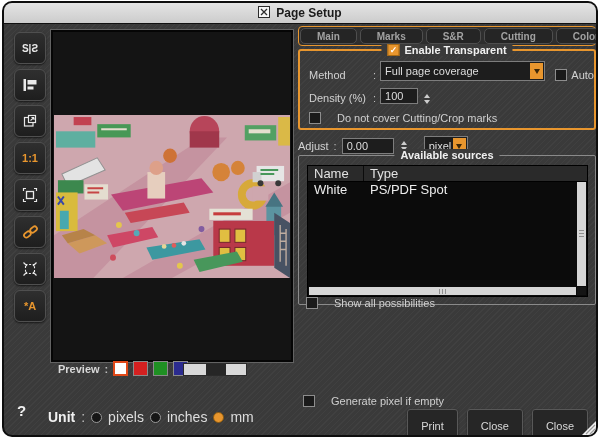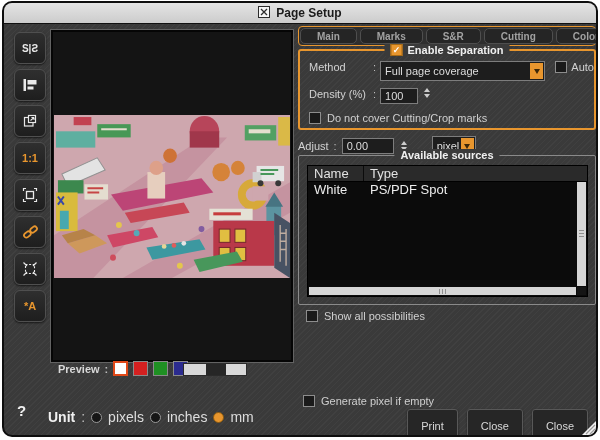--- a/index.html
+++ b/index.html
@@ -19,21 +19,21 @@
   .preview-img svg{width:100%;height:100%;display:block;}
 
   .preview-row{position:absolute;left:54px;top:337px;display:flex;align-items:center;gap:5px;font-size:11px;font-weight:bold;color:#d9d9d9;}
   .swatch{width:15px;height:15px;border:1px solid #8a8a8a;box-sizing:border-box;cursor:pointer;}
   .swatch.sel{border:2px solid #e04818;}
   .sw-white{background:#ffffff}.sw-red{background:#d42020}.sw-green{background:#1f9023}.sw-blue{background:#2b2b8f}
   .tone-strip{position:absolute;left:179px;top:339px;width:64px;height:13px;display:flex;border:1px solid #2a2a2a;box-sizing:border-box;cursor:pointer;}
   .seg-light{background:#d8d8d8}.seg-dark{background:#262626}
   .tone-strip div{flex:0 0 auto;height:100%;}
 
-  .check-row{display:flex;align-items:center;gap:6px;font-size:11px;color:#cfcfcf;white-space:nowrap;}
+  .check-row{display:flex;align-items:center;gap:16px;font-size:11px;color:#cfcfcf;white-space:nowrap;}
   .cb{width:10px;height:10px;background:#1a1a1a;border:1px solid #8d8d8d;box-sizing:content-box;display:inline-flex;align-items:center;justify-content:center;flex:none;cursor:pointer;position:relative;}
   .cb.on-orange{background:#e8962e;border-color:#a86a14;}
   .cb.on-orange::after{content:"✓";color:#ffffff;font-size:9px;font-weight:bold;line-height:1;}
   .cb.on-white::after{content:"✓";color:#f2f2f2;font-size:12px;font-weight:bold;line-height:1;margin-top:-3px;margin-left:2px;}
 
   .help{position:absolute;left:13px;top:378px;color:#f2f2f2;font-size:15px;font-weight:bold;cursor:pointer;}
   .unit-row{position:absolute;left:44px;top:385px;display:flex;align-items:center;gap:6px;font-size:14px;color:#dddddd;}
   .unit-row .unit-label{font-weight:bold;color:#f0f0f0;}
   .radio{width:11px;height:11px;border-radius:50%;background:#161616;border:1px solid #9a9a9a;box-sizing:border-box;flex:none;cursor:pointer;}
   .radio.sel{background:#e8962e;border-color:#8a5a12;}
@@ -43,21 +43,21 @@
   .tabbar{top:2px;height:20px;border:1px solid #e8962e;border-radius:4px;display:flex;gap:3px;padding:1px;background:#2e2e2e;}
   .tab{flex:1 1 auto;display:flex;align-items:center;justify-content:center;background:#252525;border:1px solid #4e4e4e;border-radius:5px;color:#a2a2a2;font-size:10px;font-weight:bold;white-space:nowrap;padding:0 16px;cursor:pointer;}
   .tab.active{color:#ffffff;border-color:#e8962e;background:#1c1c1c;}
 
   .fs{border:1px solid #8a8a8a;border-radius:2px;}
   .fs .legend{position:absolute;top:-7px;left:50%;transform:translateX(-50%);background:#3a3a3a;padding:0 6px;display:flex;align-items:center;gap:5px;font-size:11px;font-weight:bold;color:#f0f0f0;white-space:nowrap;}
   .fs-sep{top:25px;height:81px;border:2px solid #e8962e;border-radius:3px;}
   .fs-src{top:131px;height:150px;}
   .fs-lin{top:300px;height:66px;}
 
-  .form-row{display:flex;align-items:flex-start;gap:4px;font-size:11px;color:#d2d2d2;margin:7px 0 0 9px;}
+  .form-row{display:flex;align-items:flex-end;gap:4px;font-size:11px;color:#d2d2d2;margin:7px 0 0 9px;}
   .form-row .lbl{width:60px;flex:none;}
   .colon{flex:none;color:#bdbdbd;}
   .select{height:20px;background:#1d1d1d;border:1px solid #7d7d7d;display:flex;align-items:center;color:#dedede;font-size:11px;padding:0 4px;position:relative;box-sizing:border-box;cursor:pointer;}
   .select .arrow{position:absolute;right:1px;top:1px;bottom:1px;width:13px;background:#e8962e;display:flex;align-items:center;justify-content:center;}
   .select .arrow::after{content:"";border-left:3.5px solid transparent;border-right:3.5px solid transparent;border-top:5px solid #3c2708;}
   .sel-method{width:184px;}
   .sel-unit{width:44px;}
   .spin{height:16px;background:#1d1d1d;border:1px solid #7d7d7d;display:flex;align-items:center;color:#dedede;font-size:11px;padding:0 4px;box-sizing:border-box;}
   .spinner{display:flex;flex-direction:column;justify-content:center;gap:2px;margin-left:2px;cursor:pointer;}
   .spinner i{display:block;width:0;height:0;border-left:3.5px solid transparent;border-right:3.5px solid transparent;}
@@ -72,21 +72,21 @@
   .thead .c2{padding-left:6px;}
   .trow{display:flex;height:15px;color:#ededed;align-items:center;cursor:pointer;}
   .trow .c1{width:56px;padding-left:6px;box-sizing:border-box;}
   .trow .c2{padding-left:6px;}
   .vscroll{position:absolute;right:1px;top:16px;bottom:10px;width:9px;background:#d6d6d6;cursor:pointer;}
   .vscroll::after{content:"";position:absolute;left:2px;right:2px;top:50%;height:8px;margin-top:-4px;background:repeating-linear-gradient(to bottom,#8f8f8f 0 1px,transparent 1px 3px);}
   .hscroll{position:absolute;left:1px;right:11px;bottom:1px;height:8px;background:#d6d6d6;cursor:pointer;}
   .hscroll::after{content:"";position:absolute;top:1.5px;bottom:1.5px;left:50%;width:8px;margin-left:-4px;background:repeating-linear-gradient(to right,#8f8f8f 0 1px,transparent 1px 3px);}
   .scorner{position:absolute;right:1px;bottom:1px;width:9px;height:8px;background:#151515;}
 
-  .showall{top:286px;left:302px;}
+  .showall{top:273px;left:302px;}
   .generate{top:371px;left:299px;}
   .dim{color:#969696;}
 
   .tool-btn{width:24px;height:17px;background:#3a3a3a;border:1px solid #6a6a6a;border-radius:2px;display:inline-flex;align-items:center;justify-content:center;margin-left:4px;cursor:pointer;}
 
   .btnrow{position:absolute;right:8px;top:385px;display:flex;gap:9px;}
   .btn{background:#262626;border:1px solid #585858;border-radius:3px;color:#d8d8d8;font-size:11px;font-family:"Liberation Sans",sans-serif;padding:10px 13px;box-shadow:0 1px 2px rgba(0,0,0,.5);cursor:pointer;}
   .resize-grip{position:absolute;right:0;bottom:0;width:14px;height:14px;cursor:nwse-resize;}
 </style>
 </head>
@@ -249,21 +249,21 @@
       <div class="tab">S&amp;R</div>
       <div class="tab">Cutting</div>
       <div class="tab">Colors</div>
       <div class="tab active">White</div>
       <div class="tab">Transparent</div>
     </div>
 
     <div class="rp fs fs-sep" style="position:absolute">
       <div class="legend">
         <span class="cb on-orange"></span>
-        <span>Enable Separation</span>
+        <span>Enable Transparent</span>
       </div>
       <div class="form-row" style="margin-top:10px">
         <span class="lbl">Method</span>
         <span class="colon">:</span>
         <div class="select sel-method">
           <span>Full page coverage</span>
           <span class="arrow"></span>
         </div>
         <span class="cb" style="margin-left:6px"></span>
         <span>Auto</span>
@@ -288,21 +288,21 @@
     <div class="adjust-row" style="position:absolute">
       <span>Adjust</span>
       <span class="colon">:</span>
       <div class="spin" style="width:52px">
         <span>0.00</span>
       </div>
       <span class="spinner">
           <i class="up"></i>
           <i class="dn"></i>
         </span>
-      <div class="select sel-unit" style="margin-left:20px">
+      <div class="select sel-unit" style="margin-left:12px">
         <span>pixel</span>
         <span class="arrow"></span>
       </div>
     </div>
 
     <div class="rp fs fs-src" style="position:absolute">
       <div class="legend">Available sources</div>
       <div class="tbl">
         <div class="thead">
           <span class="c1">Name</span>

